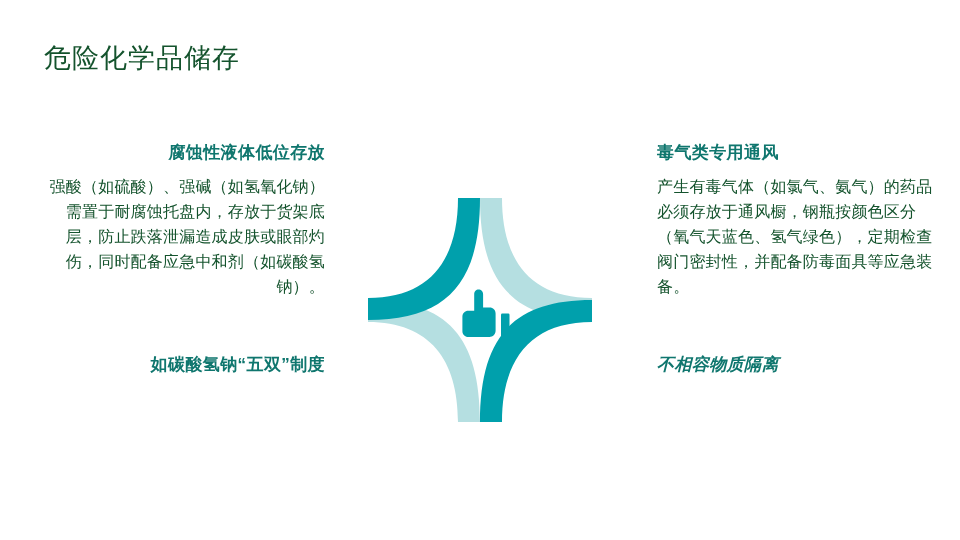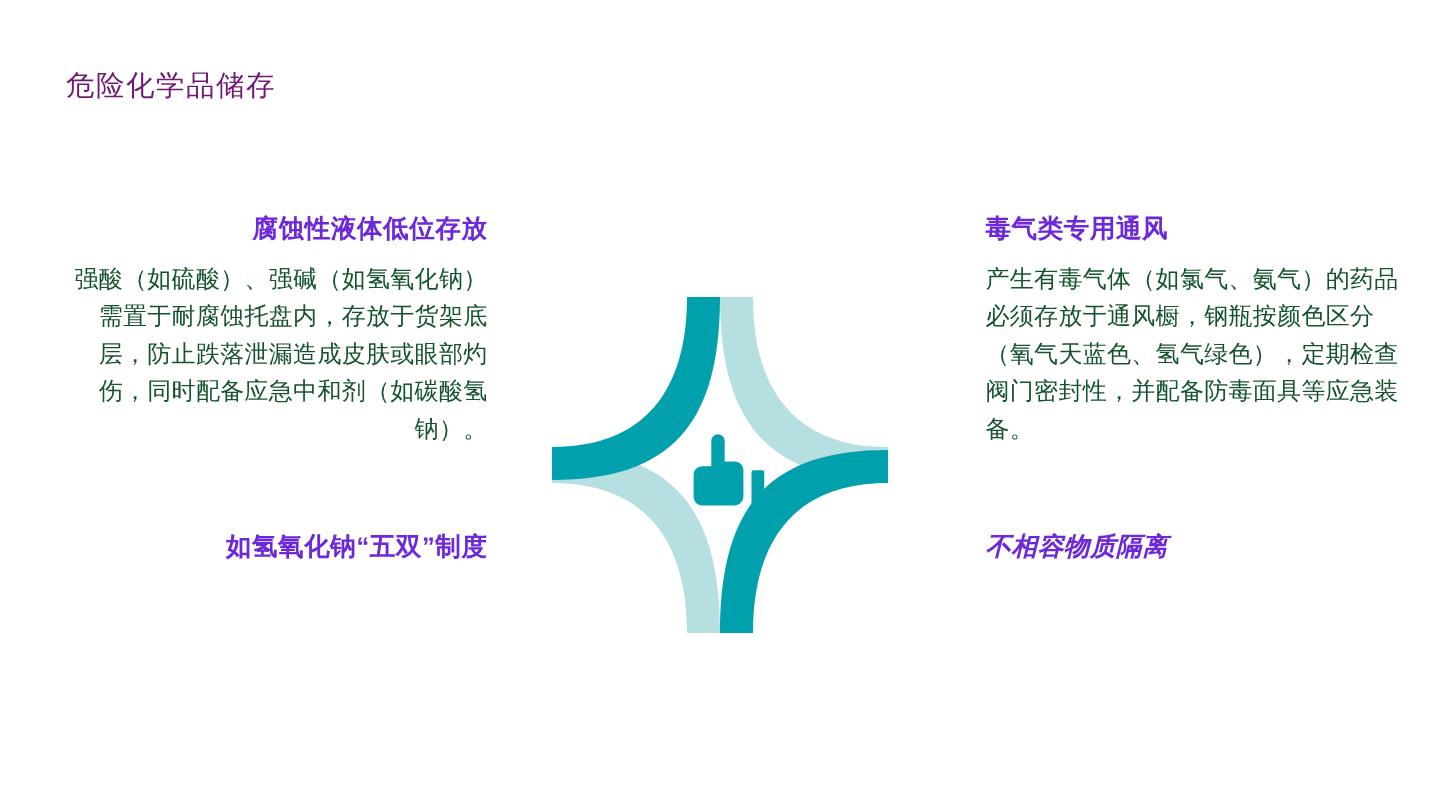--- a/index.html
+++ b/index.html
@@ -19,39 +19,39 @@
     position: absolute;
     inset: 0;
     background: #ffffff;
   }
 
   
   .slide-title {
     position: absolute;
     left: 44px;
     top: 40px;
-    font-size: 19px;
+    font-size: 27px;
     line-height: 36px;
     letter-spacing: 1px;
-    color: #701a75;
+    color: #14532d;
     font-weight: 400;
     white-space: nowrap;
     text-align: center;
   }
 
   
   .block {
     position: absolute;
     width: 277px;
   }
   .block .block-heading {
     font-size: 17px;
     line-height: 24px;
     font-weight: 700;
-    color: #6d28d9;
+    color: #0f766e;
     margin: 0 0 9px 0;
     letter-spacing: 0.4px;
   }
   .block .block-body {
     font-size: 16px;
     line-height: 25px;
     color: #14532d;
     margin: 0;
     letter-spacing: 0.2px;
   }
@@ -94,21 +94,21 @@
     <div class="block-heading">腐蚀性液体低位存放</div>
     <div class="block-body">强酸（如硫酸）、强碱（如氢氧化钠）需置于耐腐蚀托盘内，存放于货架底层，防止跌落泄漏造成皮肤或眼部灼伤，同时配备应急中和剂（如碳酸氢钠）。</div>
   </div>
 
   <div class="block right" id="block-toxicgas">
     <div class="block-heading">毒气类专用通风</div>
     <div class="block-body">产生有毒气体（如氯气、氨气）的药品必须存放于通风橱，钢瓶按颜色区分（氧气天蓝色、氢气绿色），定期检查阀门密封性，并配备防毒面具等应急装备。</div>
   </div>
 
   <div class="block left" id="block-poison">
-    <div class="block-heading">如氢氧化钠“五双”制度</div>
+    <div class="block-heading">如碳酸氢钠“五双”制度</div>
   </div>
 
   <div class="block right" id="block-incompat">
     <div class="block-heading">不相容物质隔离</div>
   </div>
 
   <div class="center-graphic">
     <svg viewBox="0 0 240 240" xmlns="http://www.w3.org/2000/svg">
 
       <g>

